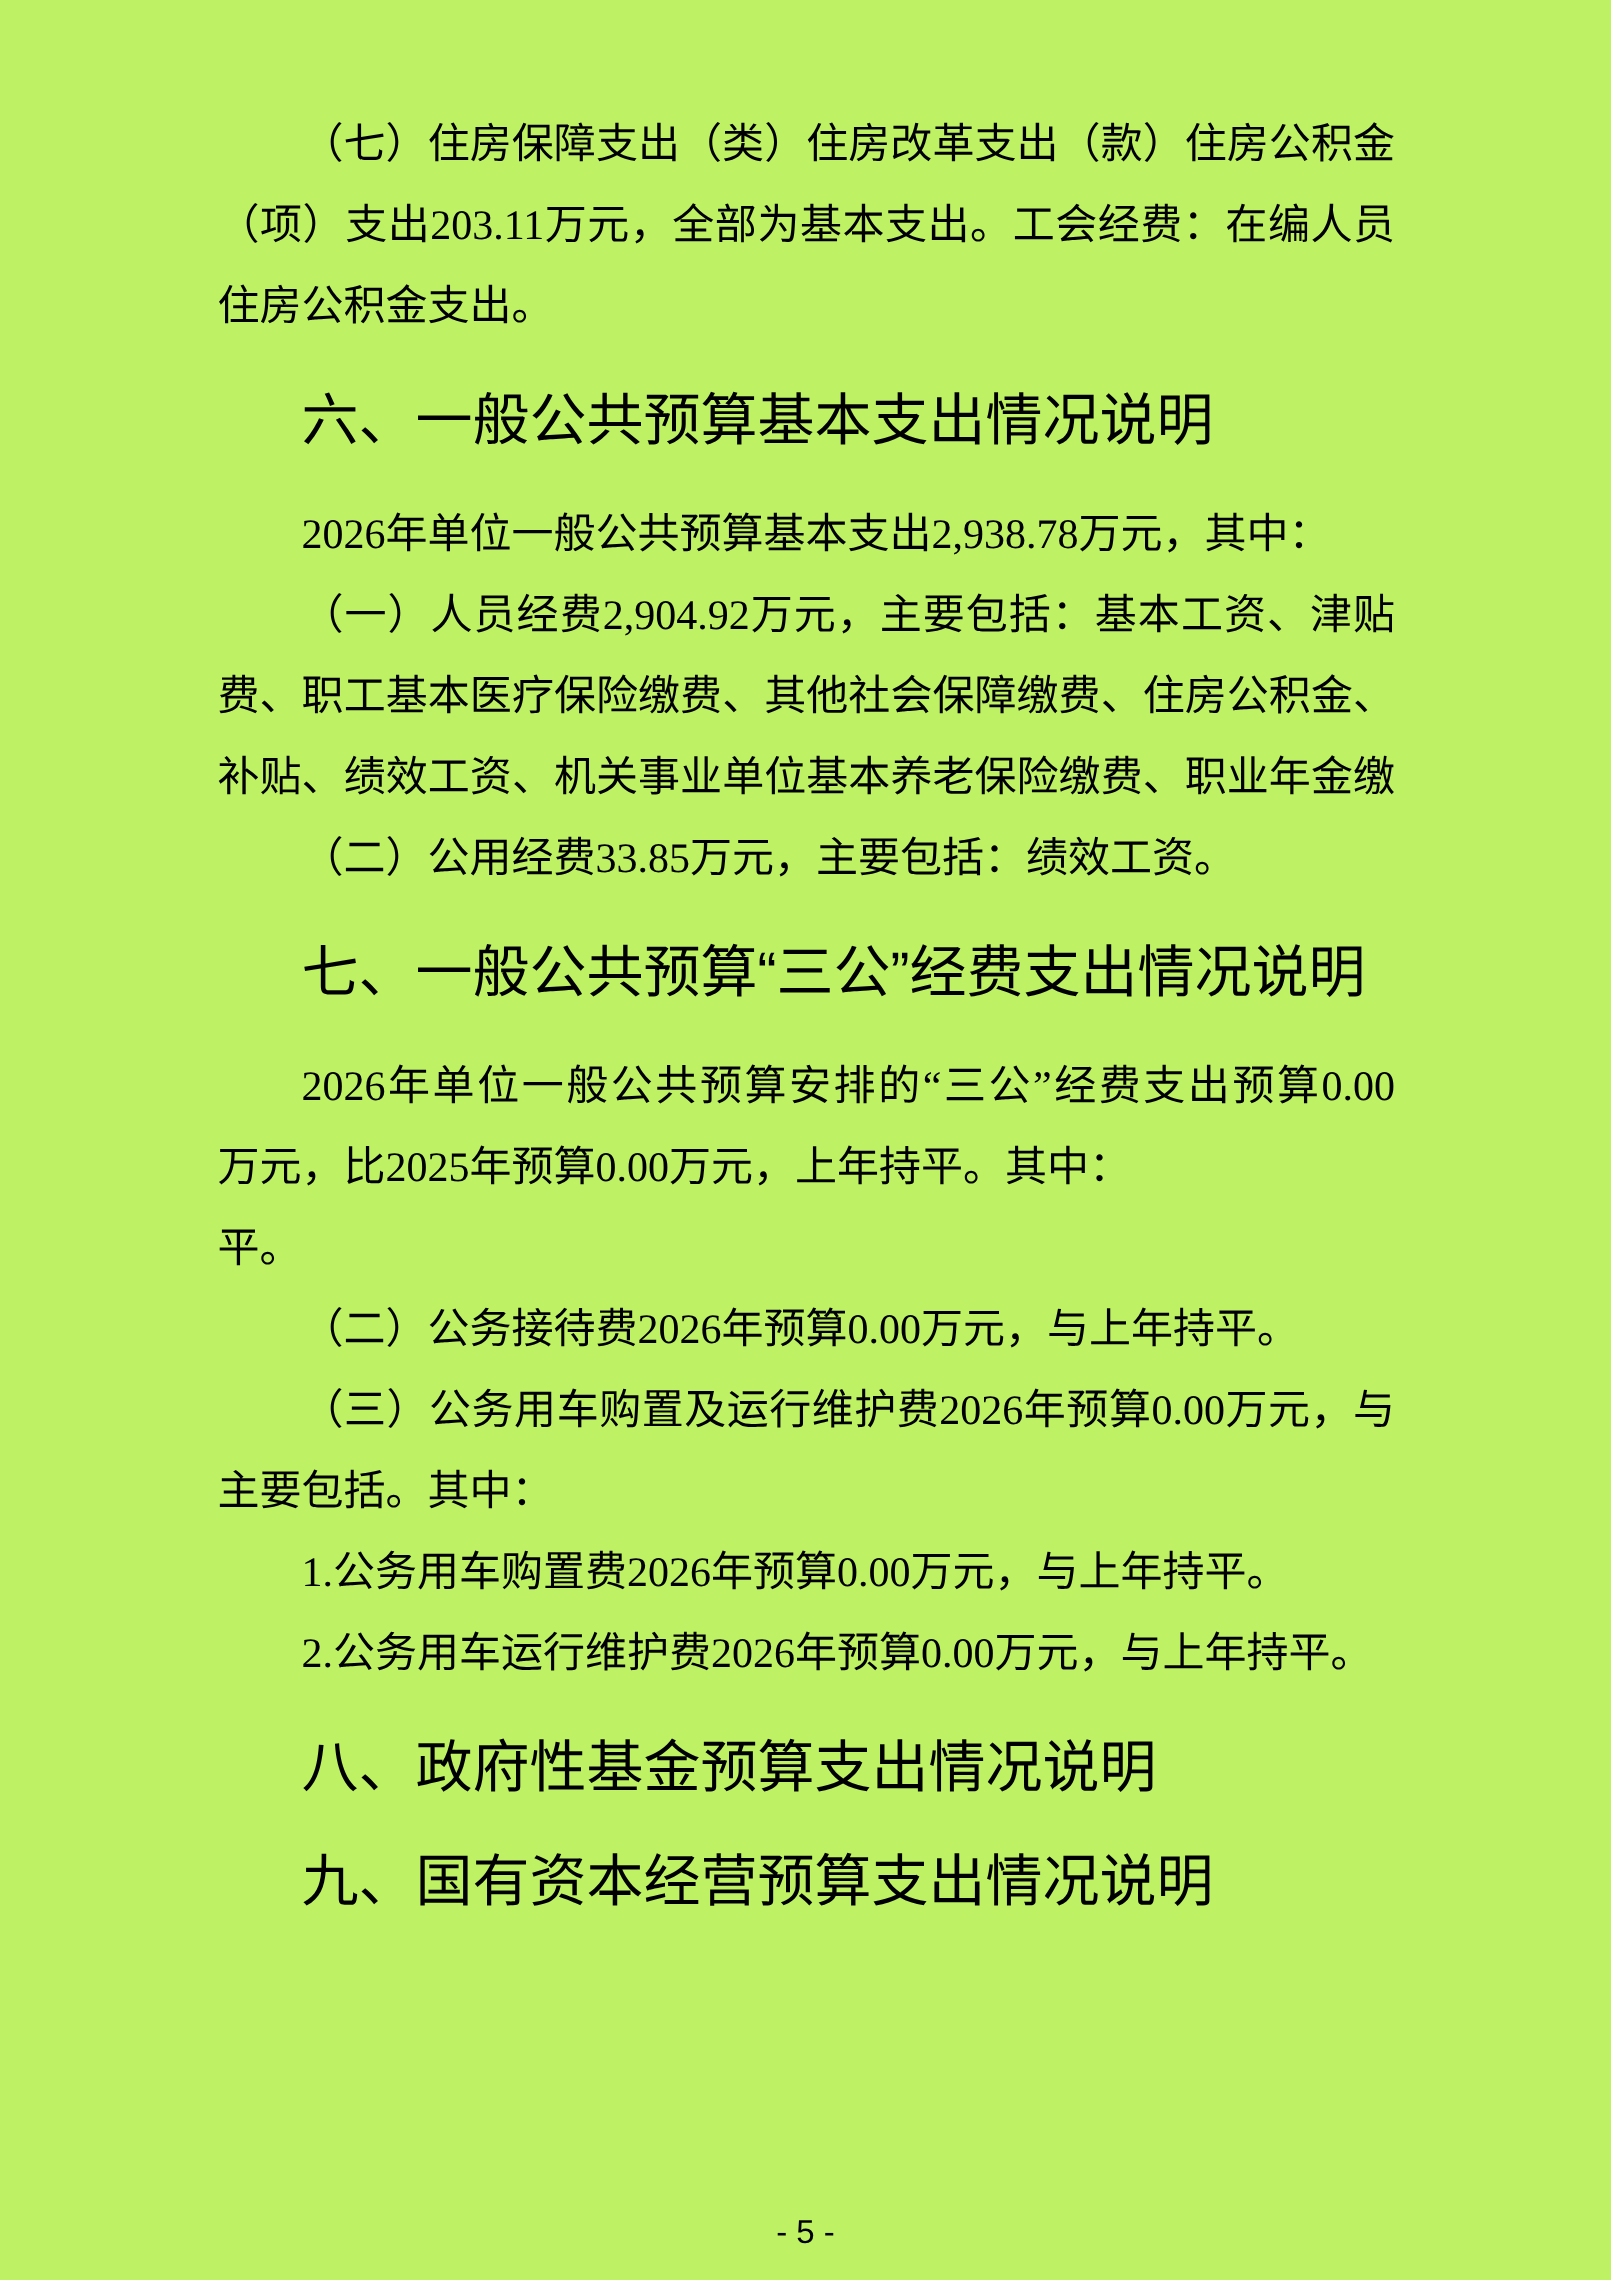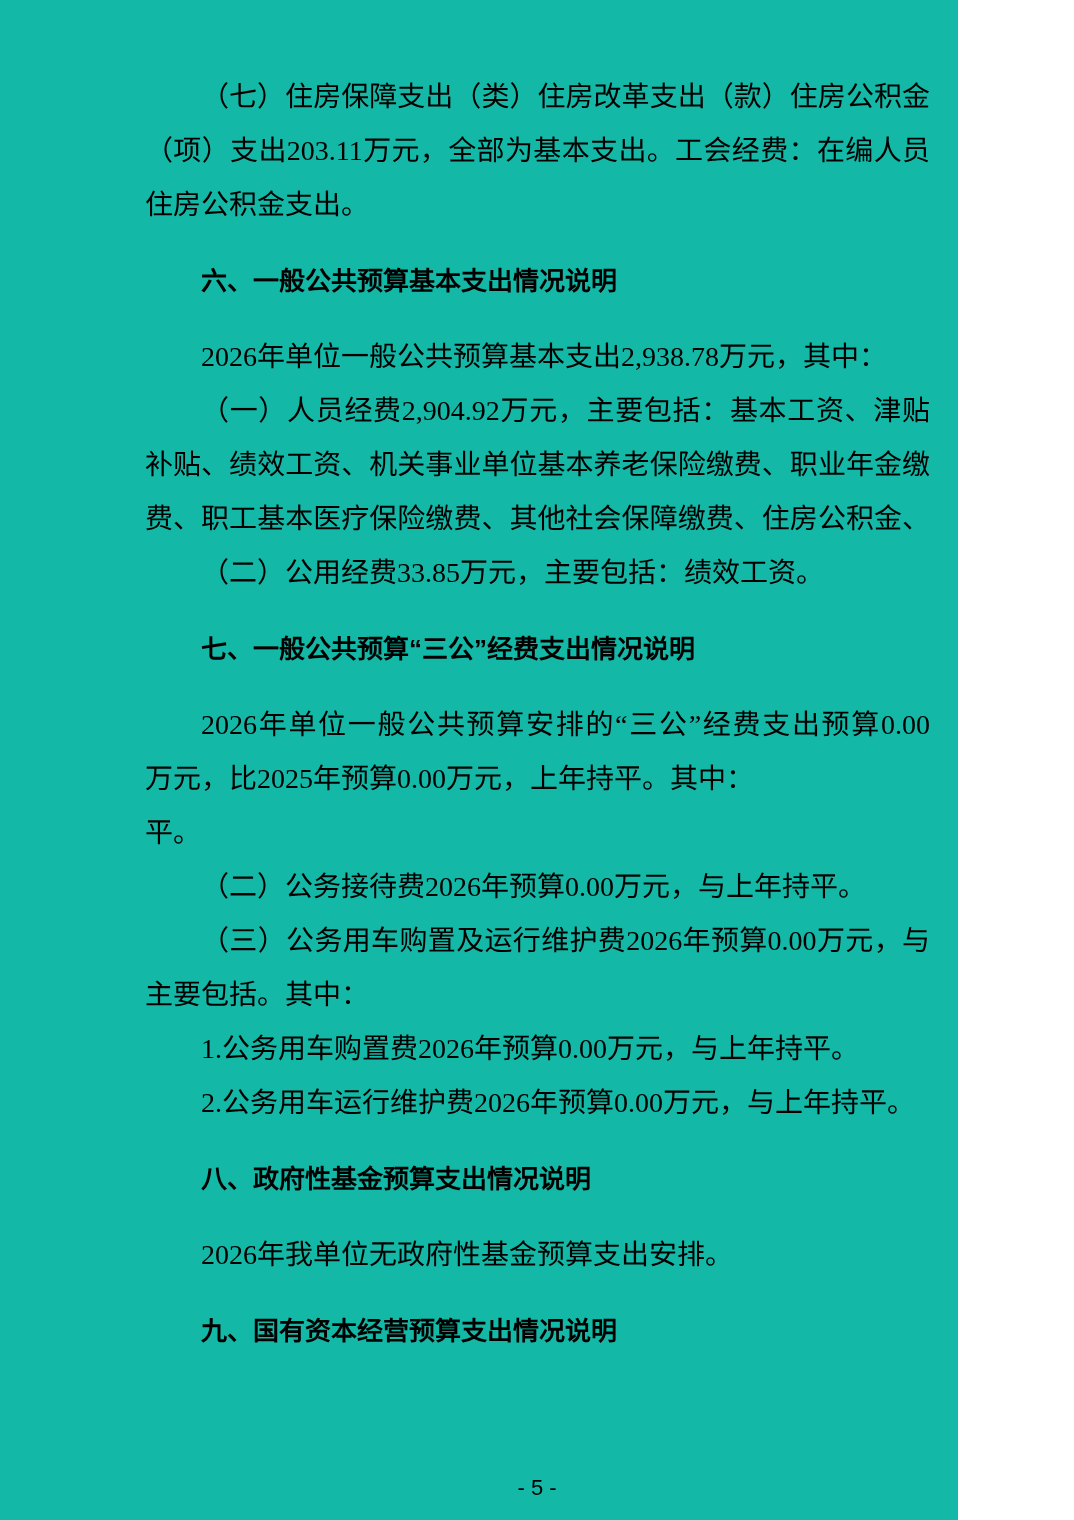--- a/index.html
+++ b/index.html
@@ -2,23 +2,23 @@
 <html lang="zh-CN"><head>
 <meta charset="utf-8">
 <style>
   html, body {
     margin: 0;
     padding: 0;
     background: #ffffff;
   }
   .page {
     position: relative;
-    width: 958px;
+    width: 1074px;
     height: 1520px;
-    background: #14b8a6;
+    background: #bef264;
     overflow: hidden;
     color: #000000;
   }
   .content {
     position: absolute;
     left: 145px;
     top: 70px;
     width: 785px;
     font-family: "Liberation Serif", "DejaVu Serif", serif;
     font-size: 28px;
@@ -32,22 +32,22 @@
     text-align-last: left;
   }
   .line.justify {
     text-align-last: justify;
   }
   .line.indent {
     text-indent: 56px;
   }
   .heading {
     font-family: "Liberation Sans", "DejaVu Sans", sans-serif;
-    font-weight: 700;
-    font-size: 26px;
+    font-weight: 400;
+    font-size: 38px;
     height: 54px;
     line-height: 54px;
     margin: 22px 0;
     text-indent: 56px;
     white-space: nowrap;
     text-align: right;
     text-align-last: left;
   }
   .footer {
     position: absolute;
@@ -68,37 +68,36 @@
   <div class="content">
 
     <div class="line indent justify">（七）住房保障支出（类）住房改革支出（款）住房公积金</div>
     <div class="line justify">（项）支出203.11万元，全部为基本支出。工会经费：在编人员</div>
     <div class="line">住房公积金支出。</div>
 
     <div class="heading">六、一般公共预算基本支出情况说明</div>
 
     <div class="line indent">2026年单位一般公共预算基本支出2,938.78万元，其中：</div>
     <div class="line indent justify">（一）人员经费2,904.92万元，主要包括：基本工资、津贴</div>
+    <div class="line justify">费、职工基本医疗保险缴费、其他社会保障缴费、住房公积金、</div>
     <div class="line justify">补贴、绩效工资、机关事业单位基本养老保险缴费、职业年金缴</div>
-    <div class="line justify">费、职工基本医疗保险缴费、其他社会保障缴费、住房公积金、</div>
     <div class="line indent">（二）公用经费33.85万元，主要包括：绩效工资。</div>
 
     <div class="heading">七、一般公共预算“三公”经费支出情况说明</div>
 
     <div class="line indent justify">2026年单位一般公共预算安排的“三公”经费支出预算0.00</div>
     <div class="line">万元，比2025年预算0.00万元，上年持平。其中：</div>
     <div class="line">平。</div>
     <div class="line indent">（二）公务接待费2026年预算0.00万元，与上年持平。</div>
     <div class="line indent justify">（三）公务用车购置及运行维护费2026年预算0.00万元，与</div>
     <div class="line">主要包括。其中：</div>
     <div class="line indent">1.公务用车购置费2026年预算0.00万元，与上年持平。</div>
     <div class="line indent">2.公务用车运行维护费2026年预算0.00万元，与上年持平。</div>
 
     <div class="heading">八、政府性基金预算支出情况说明</div>
 
-    <div class="line indent">2026年我单位无政府性基金预算支出安排。</div>
 
     <div class="heading">九、国有资本经营预算支出情况说明</div>
 
   </div>
 
   <div class="footer">- 5 -</div>
 </div>
 
 </body></html>

